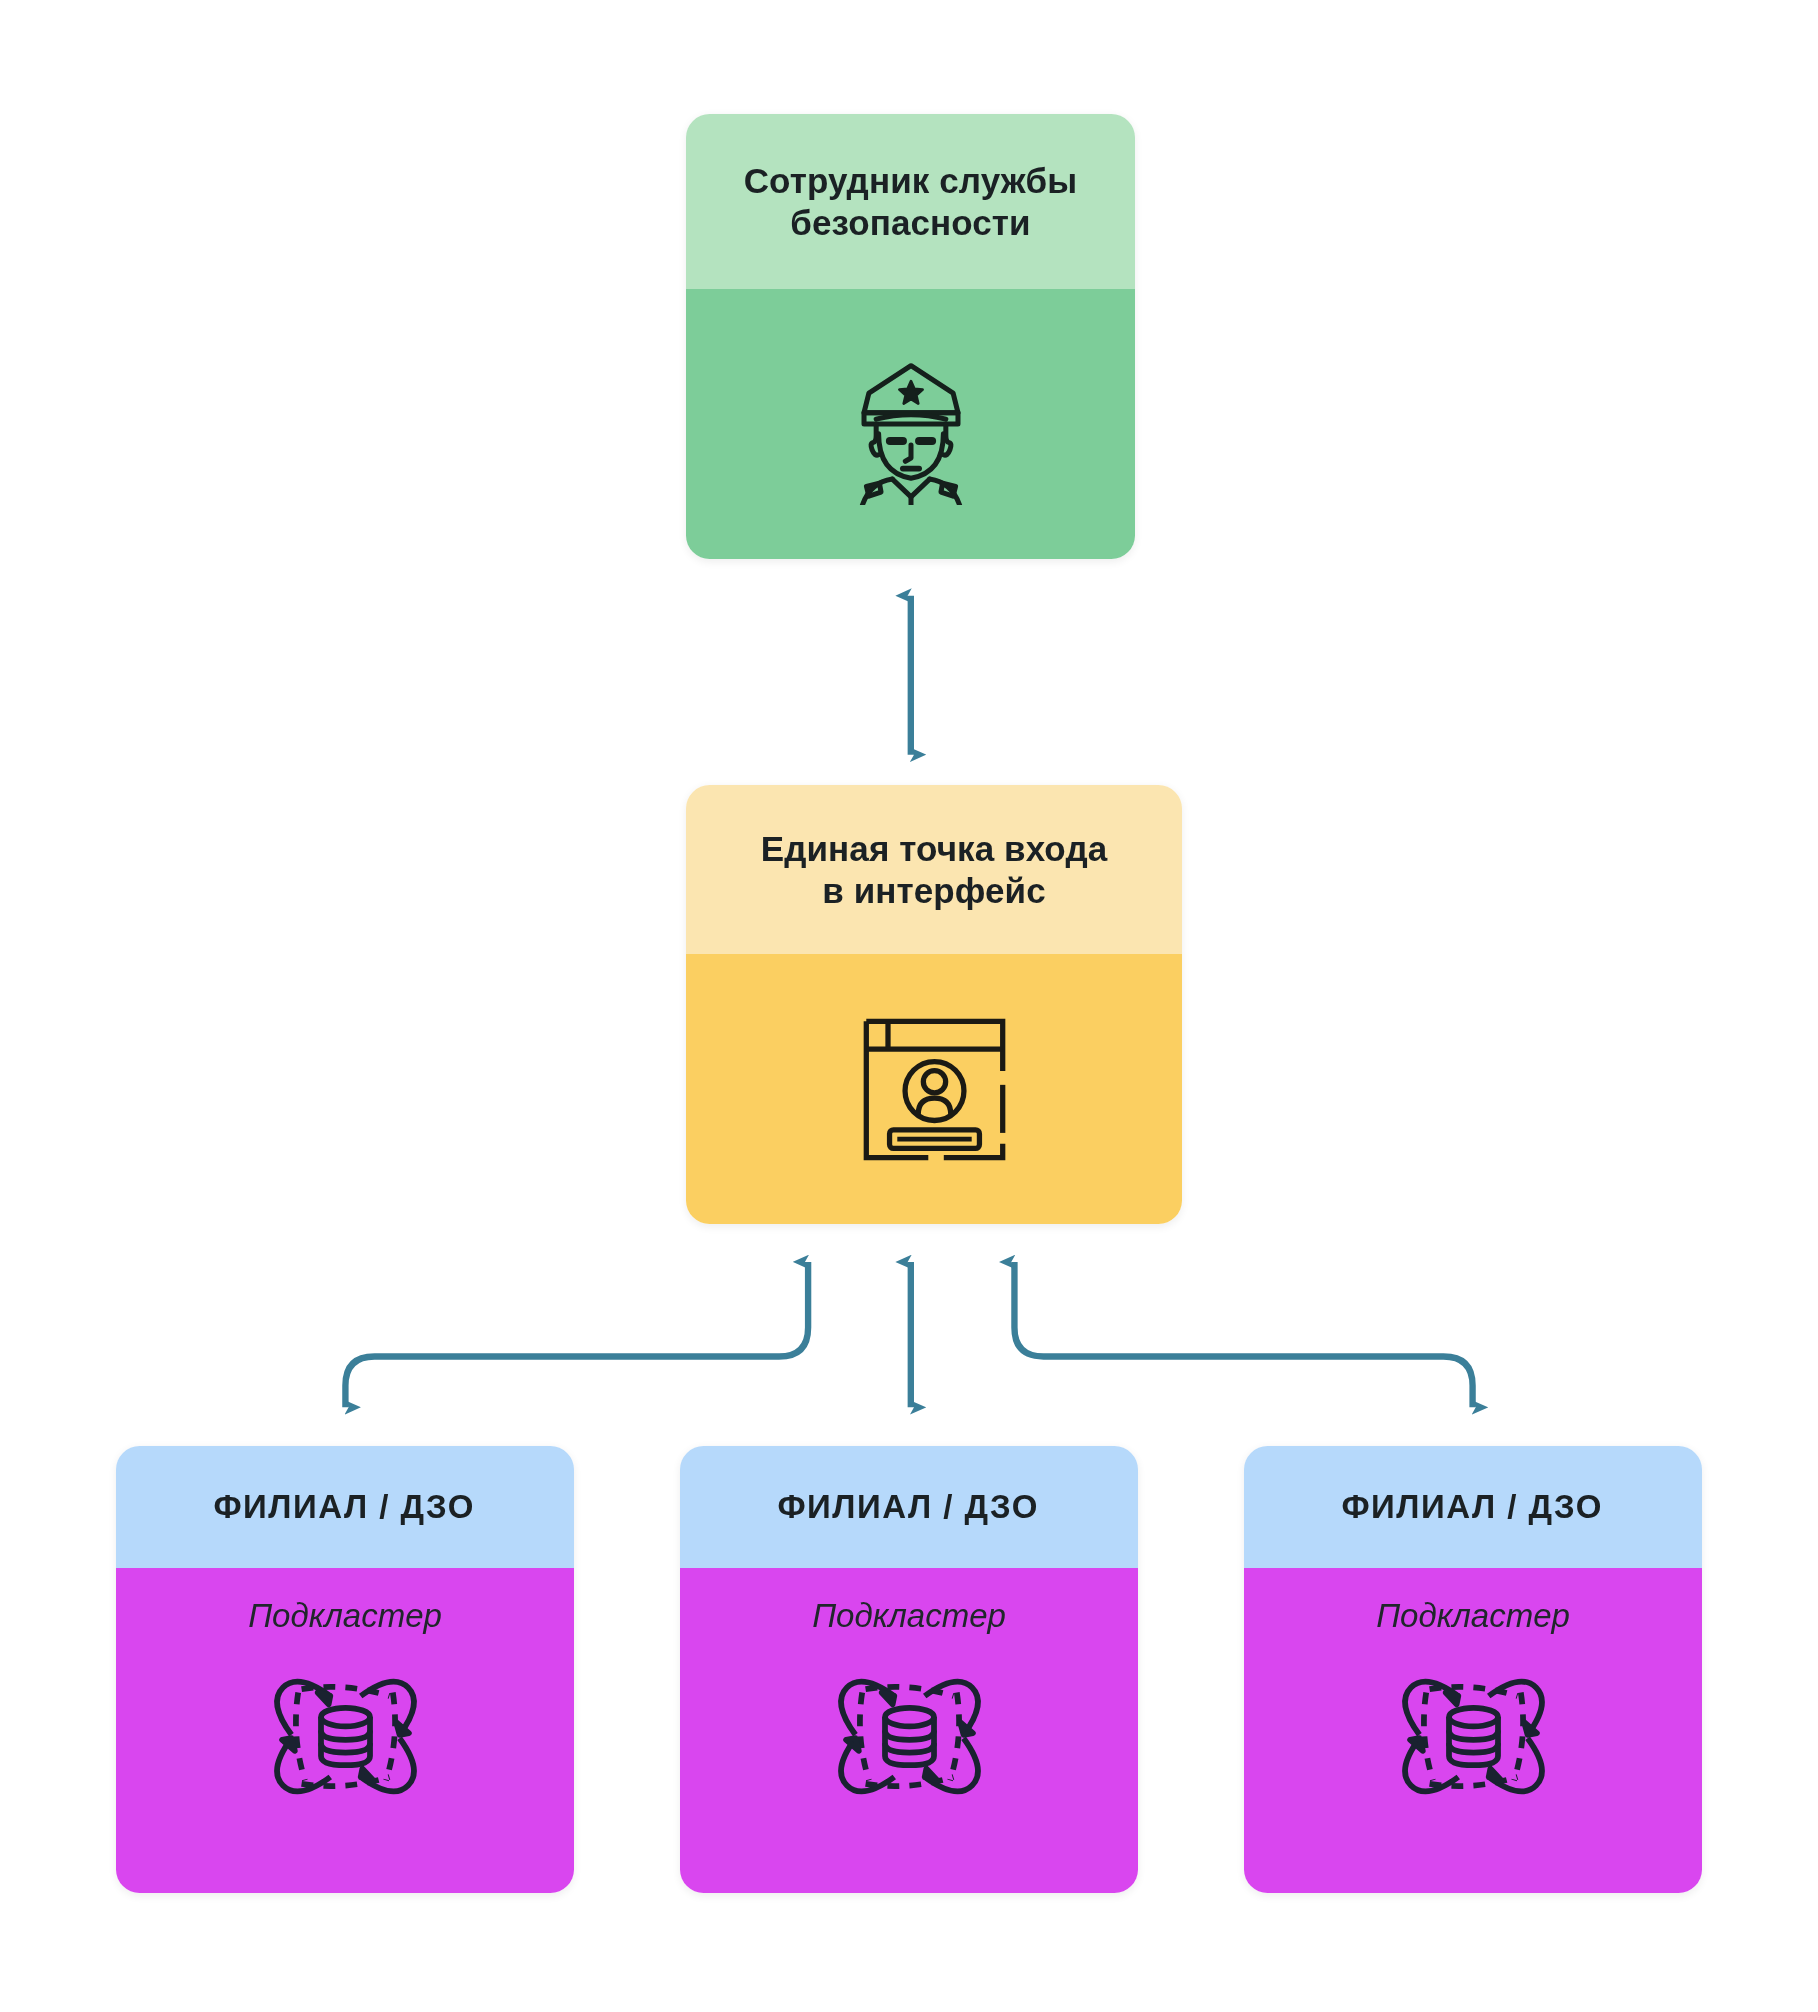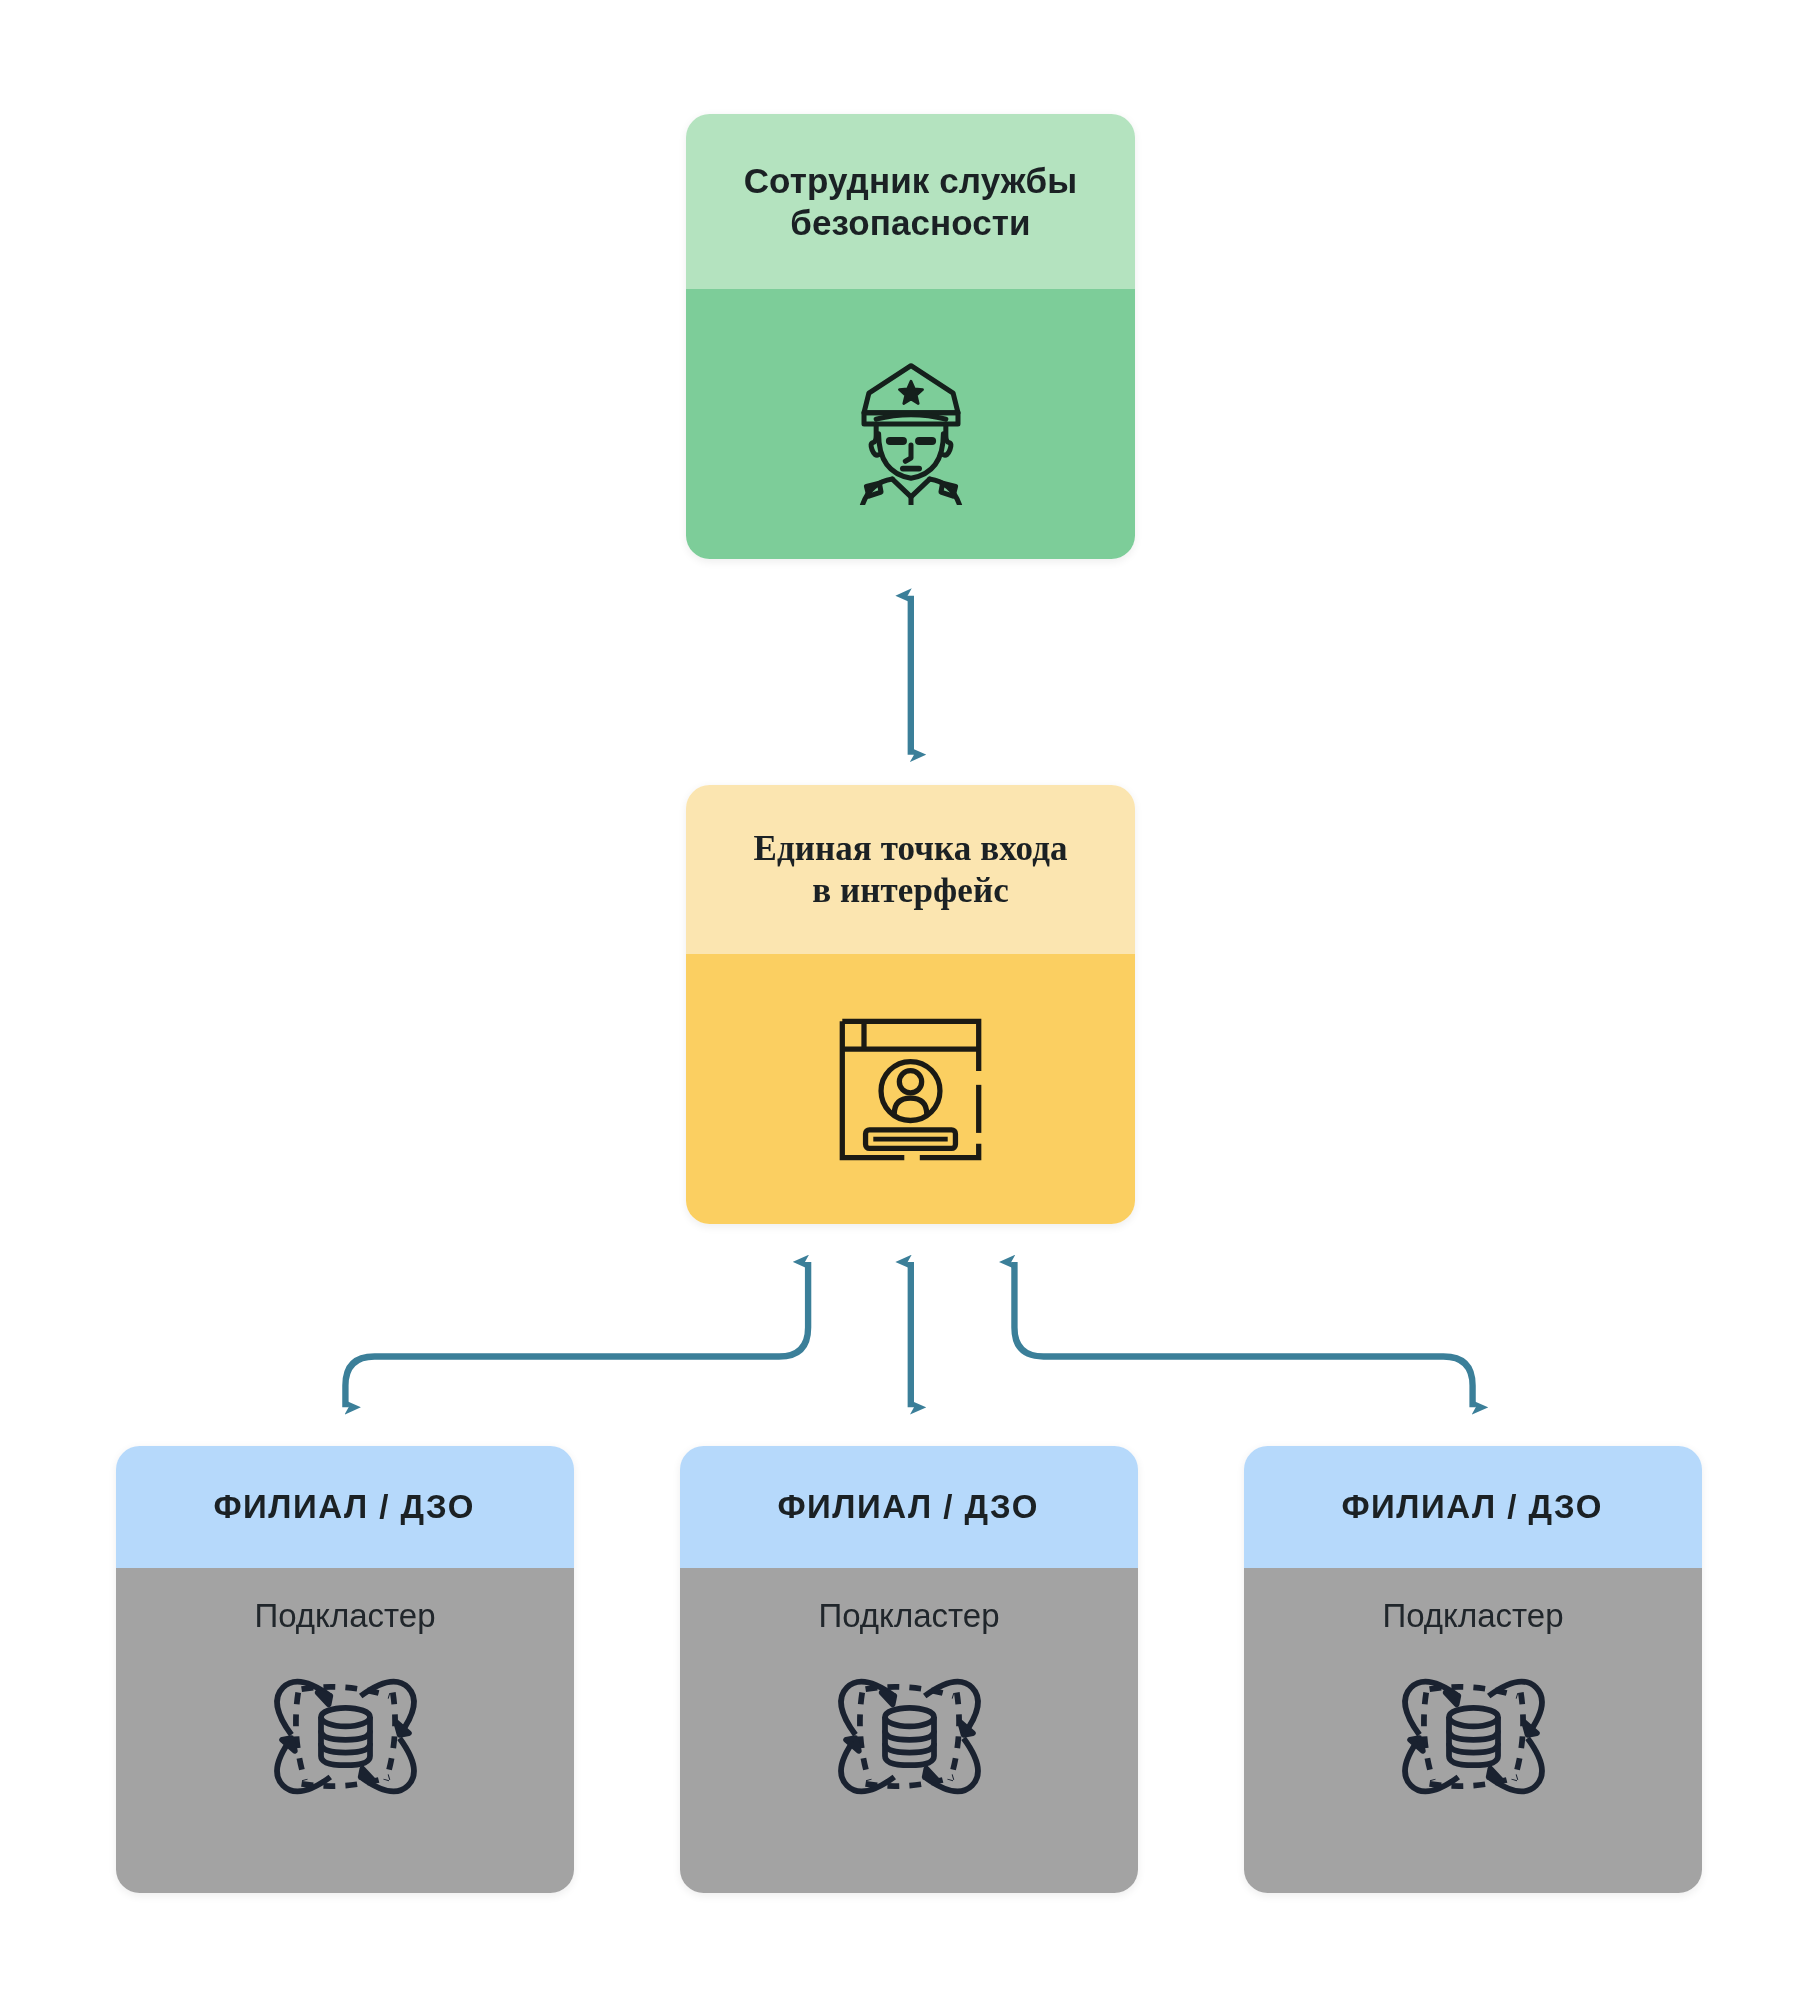--- a/index.html
+++ b/index.html
@@ -23,34 +23,34 @@
   .head-title{color:#1b2124;line-height:1.18;font-weight:bold;}
 
   
   #card-security{left:686px;top:114px;width:449px;height:445px;}
   #card-security .head{background:#b4e3bf;height:175px;}
   #card-security .head .head-title{font-size:35px;letter-spacing:0.1px;}
   #card-security .body{background:#7dcd99;height:270px;
                        justify-content:center;}
 
   
-  #card-entrypoint{left:686px;top:785px;width:449px;height:439px;font-family:Liberation Serif, serif;}
+  #card-entrypoint{left:686px;top:785px;width:496px;height:439px;}
   #card-entrypoint .head{background:#fbe5b0;height:169px;}
   #card-entrypoint .head .head-title{font-size:35px;letter-spacing:0.1px;}
   #card-entrypoint .body{background:#fbcf61;height:270px;
                          justify-content:center;}
 
   
   .card-branch{top:1446px;width:458px;height:447px;}
   #card-branch-1{left:116px;}
   #card-branch-2{left:680px;}
   #card-branch-3{left:1244px;}
   .card-branch .head{background:#b6d9fb;height:122px;padding-left:22px;}
   .card-branch .head .head-title{font-size:33px;letter-spacing:1.5px;}
-  .card-branch .body{background:#a3a3a3;height:325px;padding-top:31px;}
+  .card-branch .body{background:#d946ef;height:325px;padding-top:31px;font-style:italic;}
   .card-branch .sub{color:#20262b;font-size:33px;font-weight:normal;
                     line-height:1;margin-bottom:20px;}
 
   .icon-wrap{display:flex;align-items:center;justify-content:center;}
   .icon-guard{width:162px;height:162px;}
   .icon-login{width:155px;height:155px;}
   .icon-cluster{width:169px;height:169px;}
 
   
   #connectors{position:absolute;left:0;top:0;width:1818px;height:2013px;

